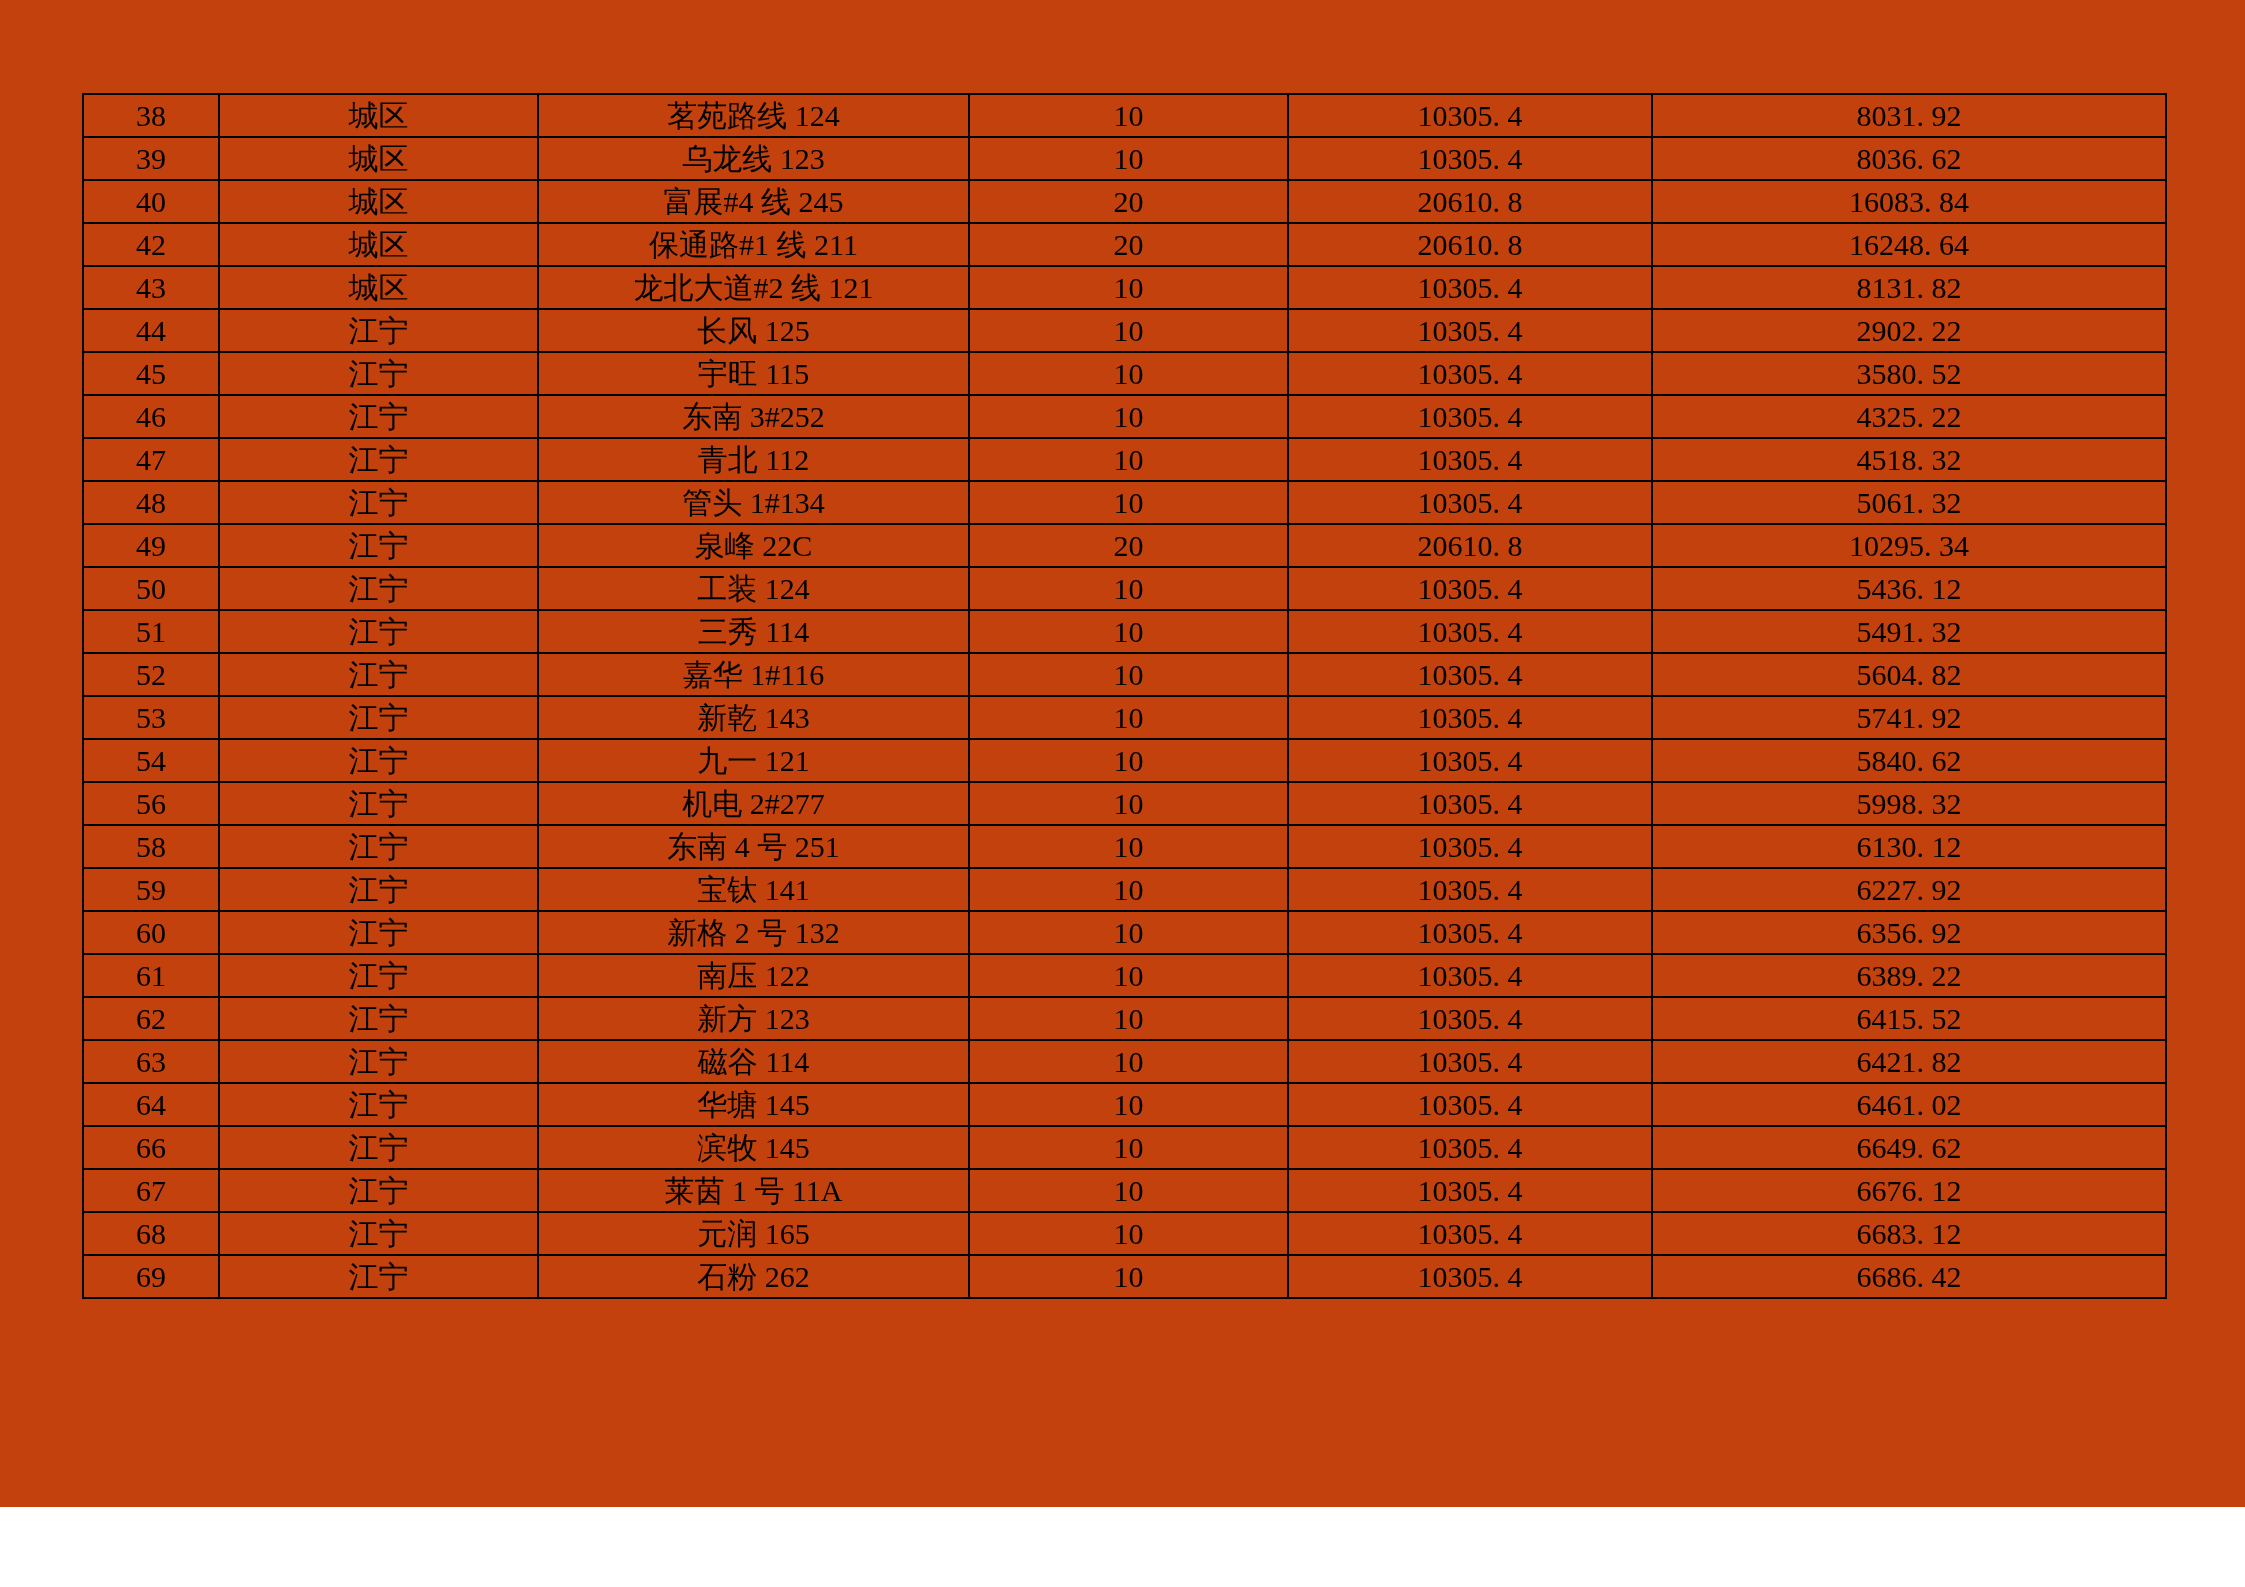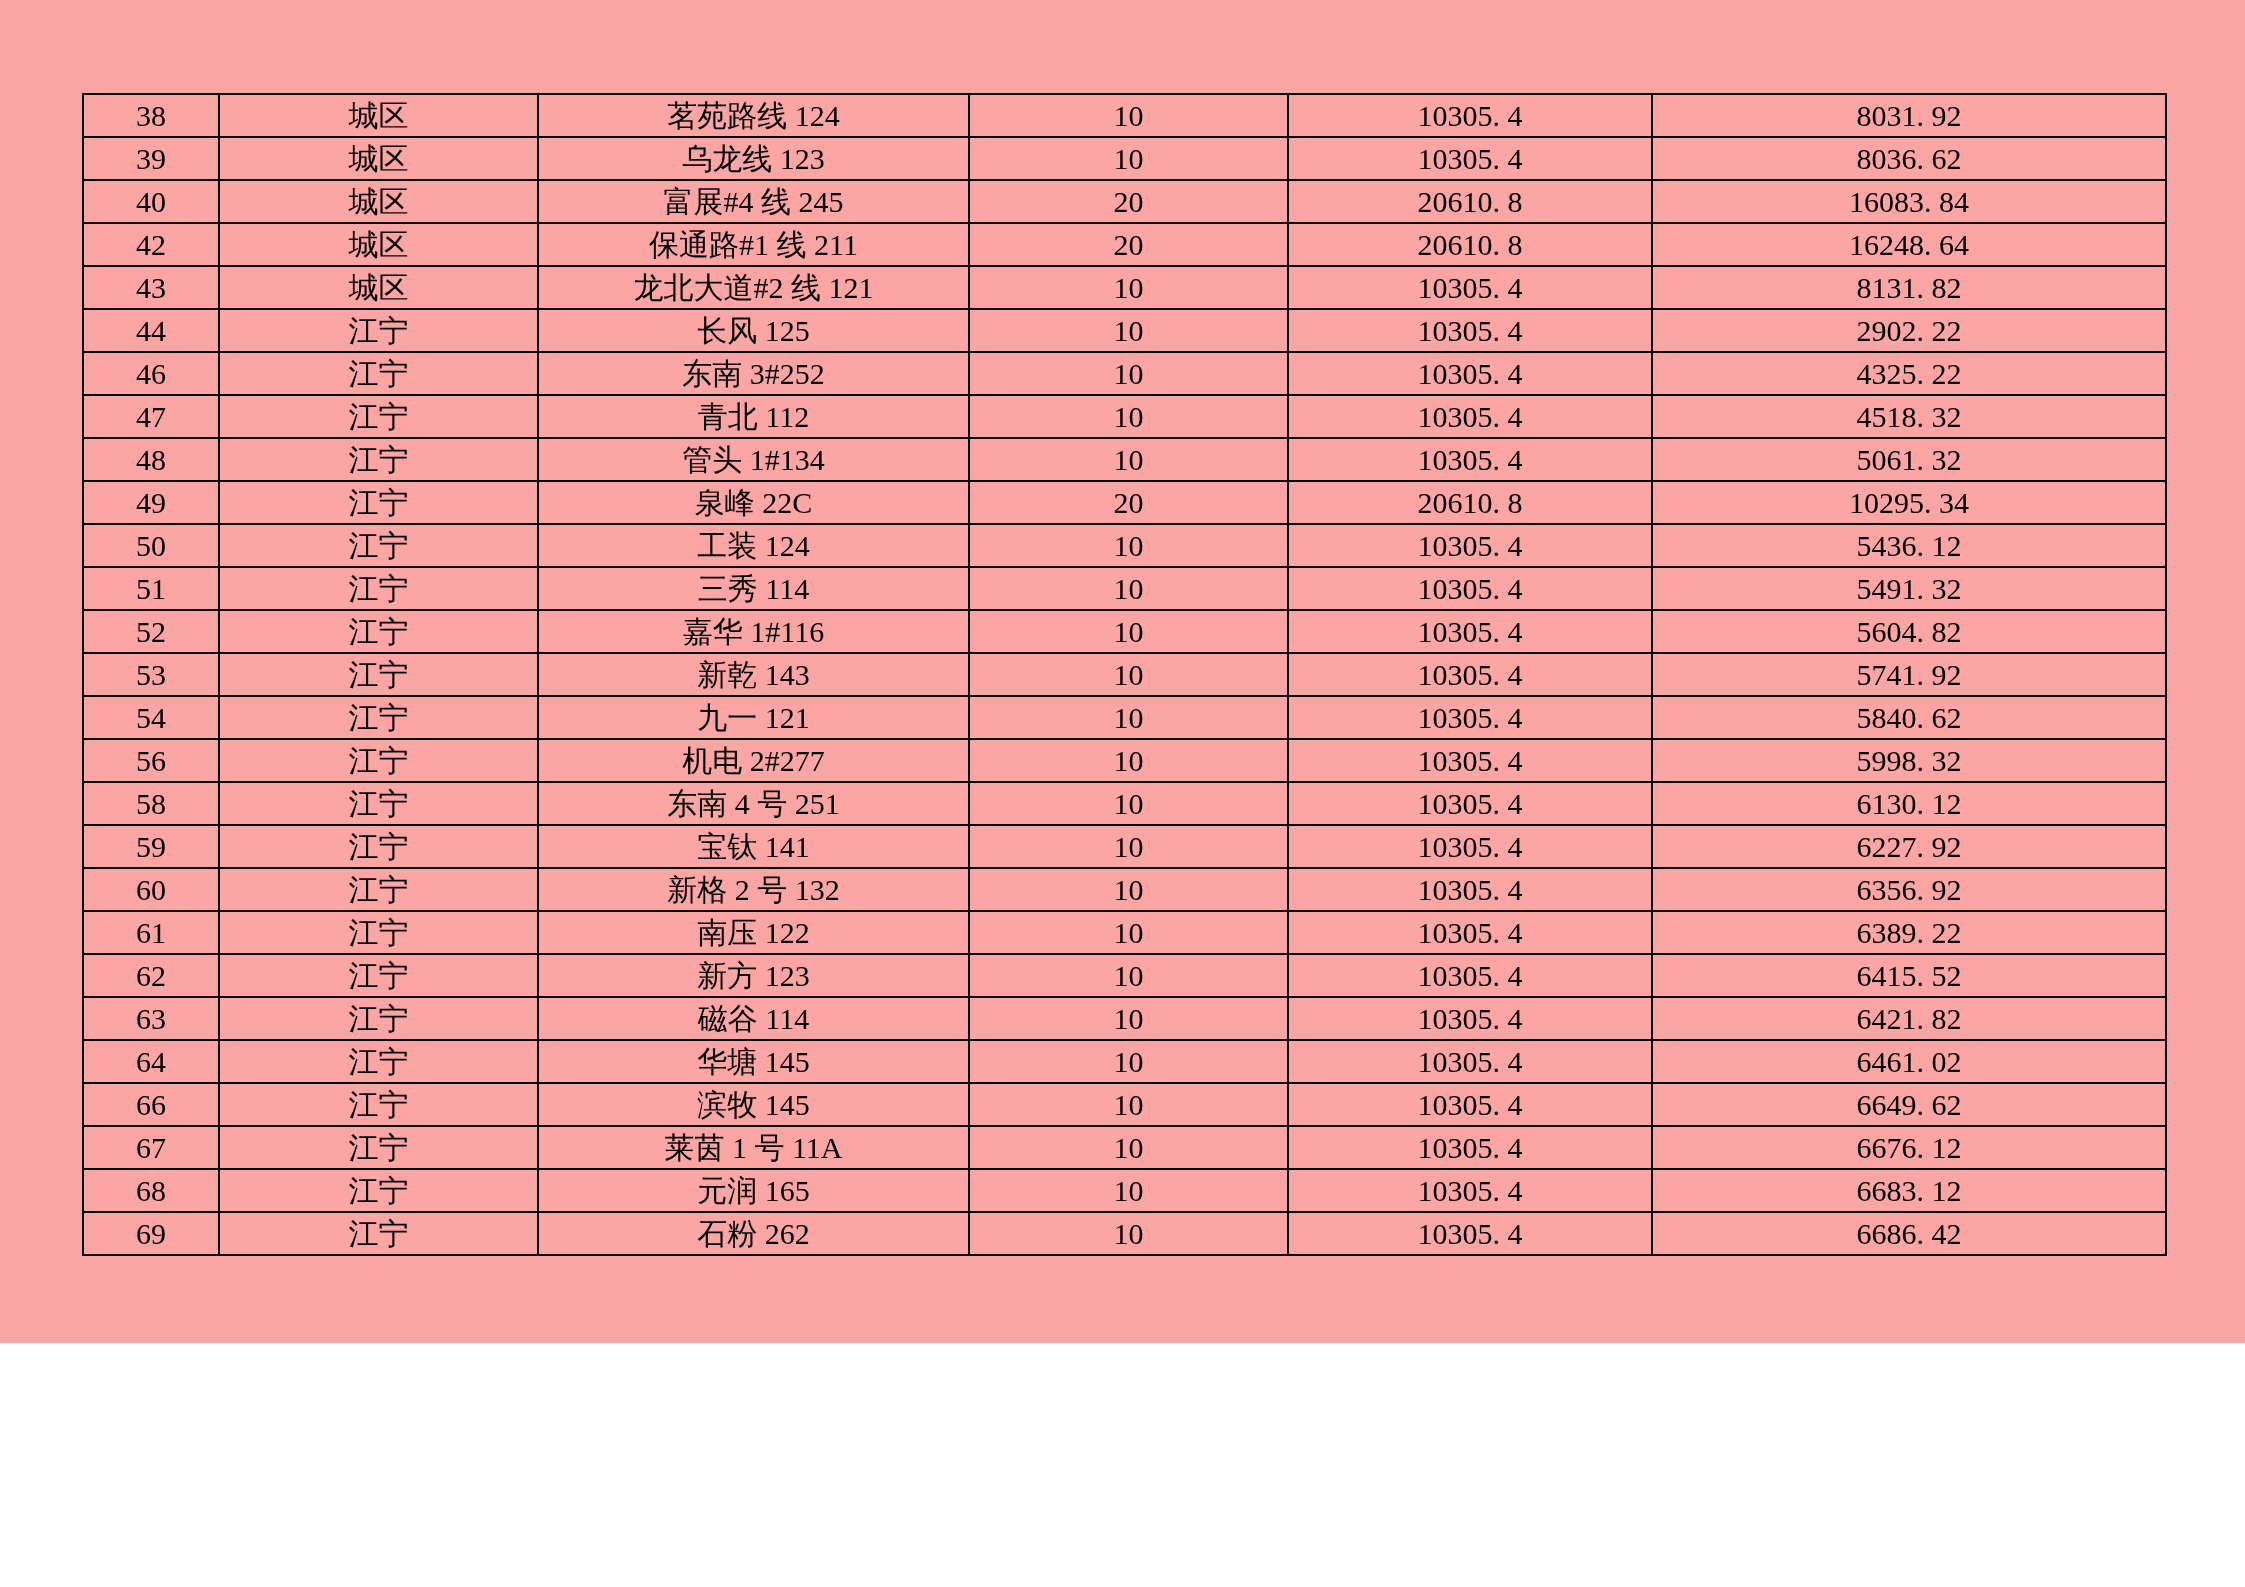--- a/index.html
+++ b/index.html
@@ -3,22 +3,22 @@
 <meta charset="utf-8">
 <style>
   html, body {
     margin: 0;
     padding: 0;
     background: #ffffff;
   }
   .page {
     position: relative;
     width: 2245px;
-    height: 1343px;
-    background: #fca5a5;
+    height: 1507px;
+    background: #c2410c;
     overflow: hidden;
   }
   table.data-table {
     position: absolute;
     left: 82px;
     top: 93px;
     width: 2083px;
     border-collapse: collapse;
     table-layout: fixed;
   }
@@ -94,20 +94,28 @@
         </tr>
         <tr>
           <td>44</td>
           <td>江宁</td>
           <td>长风 125</td>
           <td>10</td>
           <td>10305. 4</td>
           <td>2902. 22</td>
         </tr>
         <tr>
+          <td>45</td>
+          <td>江宁</td>
+          <td>宇旺 115</td>
+          <td>10</td>
+          <td>10305. 4</td>
+          <td>3580. 52</td>
+        </tr>
+        <tr>
           <td>46</td>
           <td>江宁</td>
           <td>东南 3#252</td>
           <td>10</td>
           <td>10305. 4</td>
           <td>4325. 22</td>
         </tr>
         <tr>
           <td>47</td>
           <td>江宁</td>

